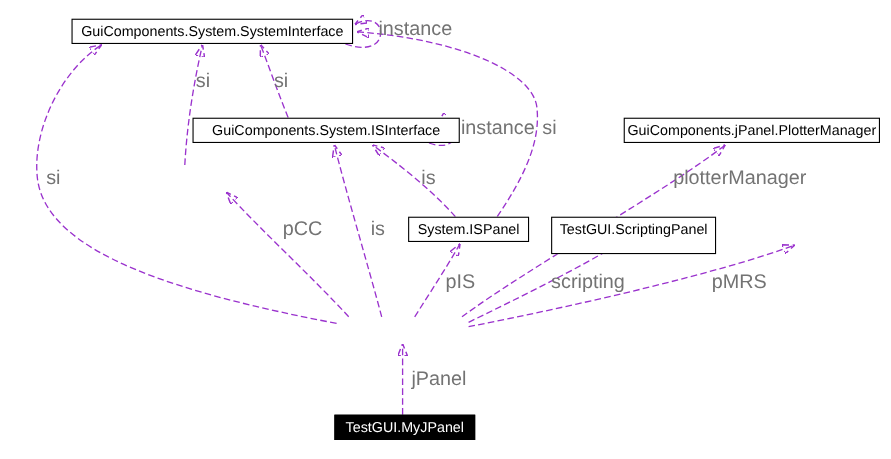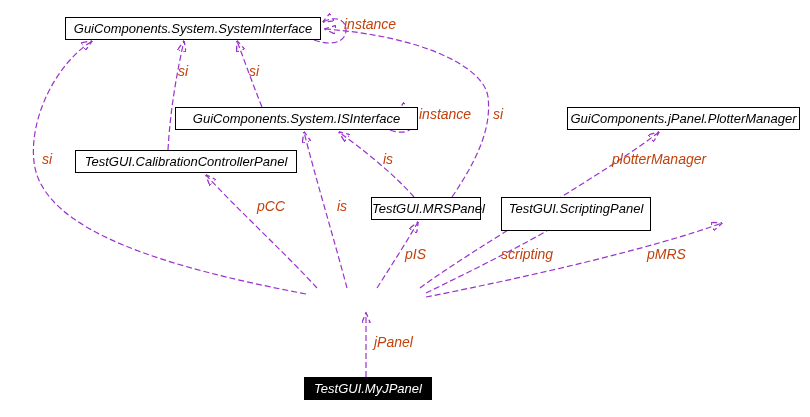--- a/index.html
+++ b/index.html
@@ -1,30 +1,30 @@
 <!DOCTYPE html>
 <html><head>
 <meta charset="utf-8">
 <style>
   * { margin:0; padding:0; box-sizing:border-box; }
   html,body { background:#ffffff; }
   .canvas {
     position:relative; width:810px; height:417px; background:#ffffff;
-    font-family:"Liberation Sans", sans-serif; overflow:hidden;font-style:italic;
+    font-family:"Liberation Sans", sans-serif; overflow:hidden;
   }
   svg.edges { position:absolute; left:0; top:0; width:810px; height:417px; }
   svg.edges path { fill:none; stroke:#9a32cd; stroke-width:1.2; stroke-dasharray:6 3; }
   .node {
     position:absolute; border:1px solid #000; background:#fff; color:#000;
     font-size:13px; line-height:21px; text-align:center; white-space:nowrap;
     cursor:pointer; z-index:2;
   }
   .node.current { background:#000; color:#fff; cursor:default; }
   .edge-label {
-    position:absolute; font-size:14px; color:#c2410c; white-space:nowrap; z-index:3;
+    position:absolute; font-size:18px; color:#737373; white-space:nowrap; z-index:3;
   }
   
   .n-sysiface  { left:65px;  top:17px;  width:256px; height:23px; }
   .n-isiface   { left:175px; top:107px; width:243px; height:23px; }
   .n-plotmgr   { left:567px; top:107px; width:233px; height:23px; }
   .n-ccpanel   { left:75px;  top:150px; width:222px; height:23px; }
   .n-ispanel   { left:371px; top:197px; width:110px; height:23px; }
   .n-scrpanel  { left:501px; top:197px; width:150px; height:34px; }
   .n-mrspanel  { left:676px; top:197px; width:115px; height:23px; }
   .n-myjpanel  { left:306px; top:288px; width:120px; height:23px; }
@@ -68,22 +68,21 @@
     <path d="M 377,288 C 391,266 406,243 418,222" marker-end="url(#arrowhead)"></path>
     <path d="M 426,293 C 469,272 524,245 562,222" marker-end="url(#arrowhead)"></path>
     <path d="M 426,297 C 528,277 654,248 722,223" marker-end="url(#arrowhead)"></path>
     <path d="M 420,288 C 478,245 608,172 659,132" marker-end="url(#arrowhead)"></path>
     <path d="M 366,377 L 366,313" marker-end="url(#arrowhead)"></path>
   </svg>
 
   <div class="node n-sysiface">GuiComponents.System.SystemInterface</div>
   <div class="node n-isiface">GuiComponents.System.ISInterface</div>
   <div class="node n-plotmgr">GuiComponents.jPanel.PlotterManager</div>
-  <div class="node n-ccpanel">TestGUI.CalibrationControllerPanel</div>
-  <div class="node n-ispanel">TestGUI.MRSPanel</div>
+  <div class="node n-ispanel">System.ISPanel</div>
   <div class="node n-scrpanel">TestGUI.ScriptingPanel</div>
   <div class="node current n-mainframe">TestGUI.MyJPanel</div>
 
   <div class="edge-label el-instance-top">instance</div>
   <div class="edge-label el-instance-mid">instance</div>
   <div class="edge-label el-si-ccp">si</div>
   <div class="edge-label el-si-isi">si</div>
   <div class="edge-label el-si-myj">si</div>
   <div class="edge-label el-si-isp">si</div>
   <div class="edge-label el-is-isp">is</div>

